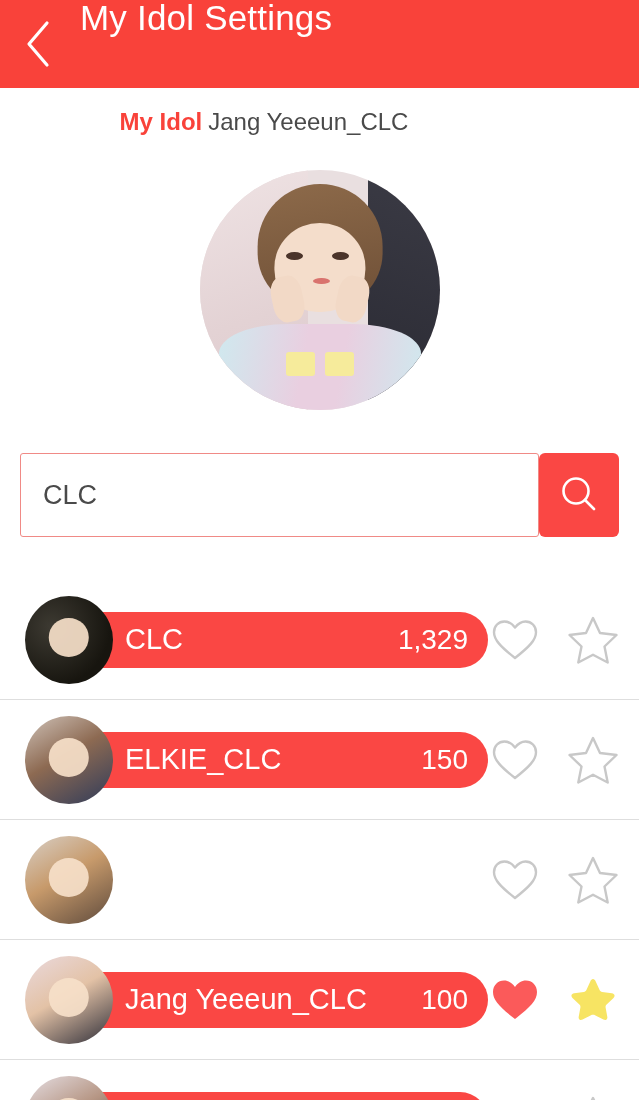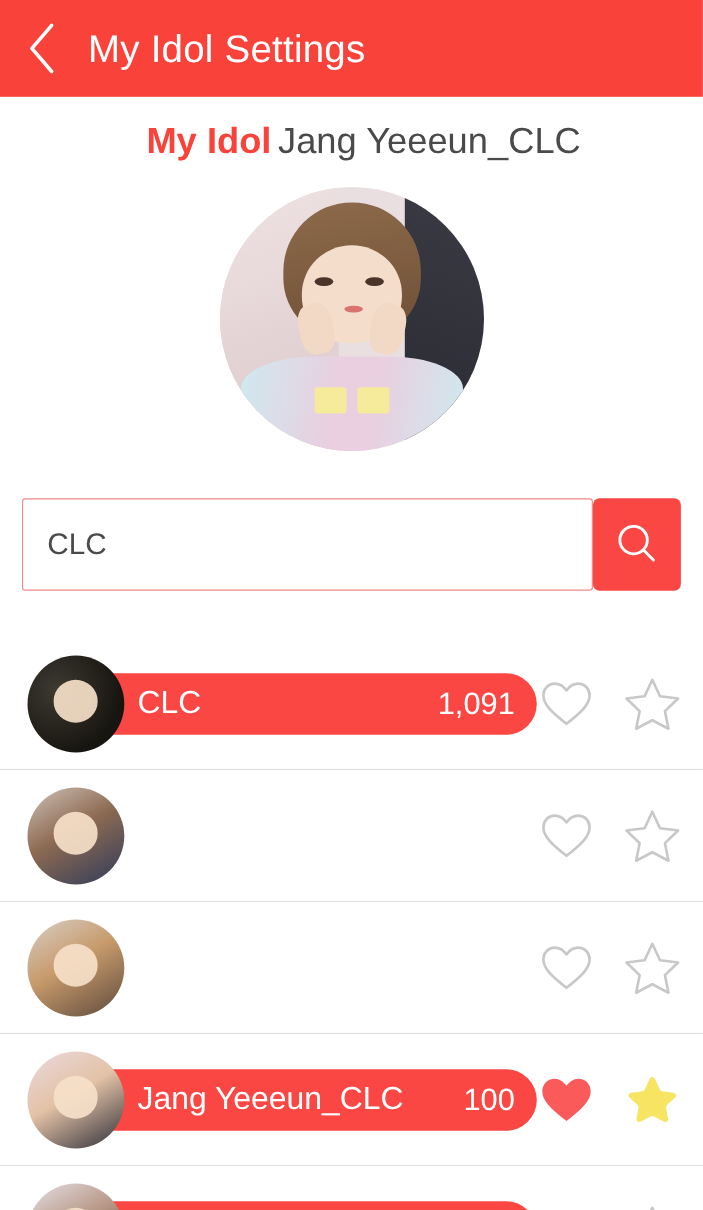--- a/index.html
+++ b/index.html
@@ -9,43 +9,43 @@
     font-family: "Liberation Sans", sans-serif;
     overflow: hidden;
   }
   #app { position: relative; width: 639px; height: 1100px; background: #fff; overflow: hidden; }
 
   
   .header {
     position: absolute; top: 0; left: 0;
     width: 639px; height: 88px;
     background: #f9423a;
-    display: flex; align-items: center;
+    display: flex; 
   }
   .back-btn {
     width: 76px; height: 88px;
     display: flex; align-items: center; justify-content: center;
     flex: 0 0 auto;
   }
   .chevron { display: block; }
   .header-title {
     color: #ffffff;
     font-size: 35px;
     font-weight: 400;
     letter-spacing: 0.2px;
     line-height: 1;
     margin-left: 4px;
     white-space: nowrap;
   }
 
   
   .myidol-line {
     position: absolute; top: 108px; left: 0; width: 528px;
-    text-align: right;
-    font-size: 33px;
+    text-align: center;
+    font-size: 24px;
     line-height: 1.2;
     white-space: nowrap;
   }
   .myidol-label { color: #f9423a; font-weight: 700; }
   .myidol-name { color: #4a4a4a; font-weight: 400; margin-left: 6px; }
 
   
   .profile-wrap {
     position: absolute; top: 170px; left: 200px;
     width: 240px; height: 240px;
@@ -221,37 +221,41 @@
   </div>
 
   <div class="list">
 
     <div class="row">
       <div class="avatar av-a">
         <div class="av-inner-face"></div>
       </div>
       <div class="pill">
         <span class="pill-name">CLC</span>
-        <span class="pill-count">1,091</span>
+        <span class="pill-count">1,329</span>
       </div>
       <div class="heart-slot">
         <svg width="48" height="44" viewBox="0 0 48 44" aria-hidden="true">
           <path d="M24 40 C10 29 3 22 3 14.2 C3 8 7.6 3.5 13.4 3.5 C17.6 3.5 21.3 6 24 9.6 C26.7 6 30.4 3.5 34.6 3.5 C40.4 3.5 45 8 45 14.2 C45 22 38 29 24 40 Z" fill="none" stroke="#c8c8c8" stroke-width="2.4" stroke-linejoin="round"></path>
         </svg>
       </div>
       <div class="star-slot">
         <svg width="54" height="52" viewBox="0 0 54 52" aria-hidden="true">
           <path d="M27 4 L34 19 L50.5 21 L38.5 32.5 L41.7 48.5 L27 40.8 L12.3 48.5 L15.5 32.5 L3.5 21 L20 19 Z" fill="none" stroke="#c8c8c8" stroke-width="2.4" stroke-linejoin="round"></path>
         </svg>
       </div>
     </div>
 
     <div class="row">
       <div class="avatar av-b">
         <div class="av-inner-face"></div>
+      </div>
+      <div class="pill">
+        <span class="pill-name">ELKIE_CLC</span>
+        <span class="pill-count">150</span>
       </div>
       <div class="heart-slot">
         <svg width="48" height="44" viewBox="0 0 48 44" aria-hidden="true">
           <path d="M24 40 C10 29 3 22 3 14.2 C3 8 7.6 3.5 13.4 3.5 C17.6 3.5 21.3 6 24 9.6 C26.7 6 30.4 3.5 34.6 3.5 C40.4 3.5 45 8 45 14.2 C45 22 38 29 24 40 Z" fill="none" stroke="#c8c8c8" stroke-width="2.4" stroke-linejoin="round"></path>
         </svg>
       </div>
       <div class="star-slot">
         <svg width="54" height="52" viewBox="0 0 54 52" aria-hidden="true">
           <path d="M27 4 L34 19 L50.5 21 L38.5 32.5 L41.7 48.5 L27 40.8 L12.3 48.5 L15.5 32.5 L3.5 21 L20 19 Z" fill="none" stroke="#c8c8c8" stroke-width="2.4" stroke-linejoin="round"></path>
         </svg>

